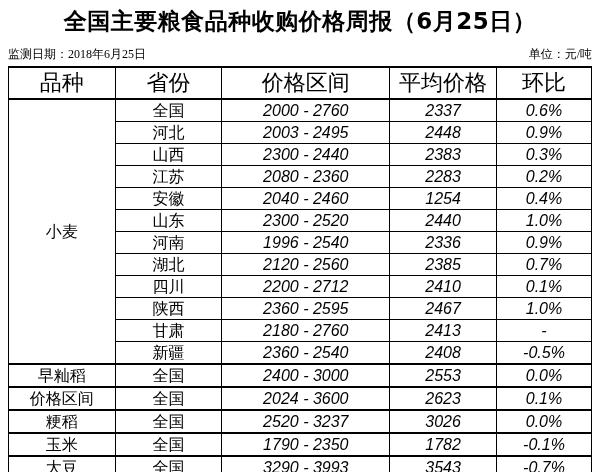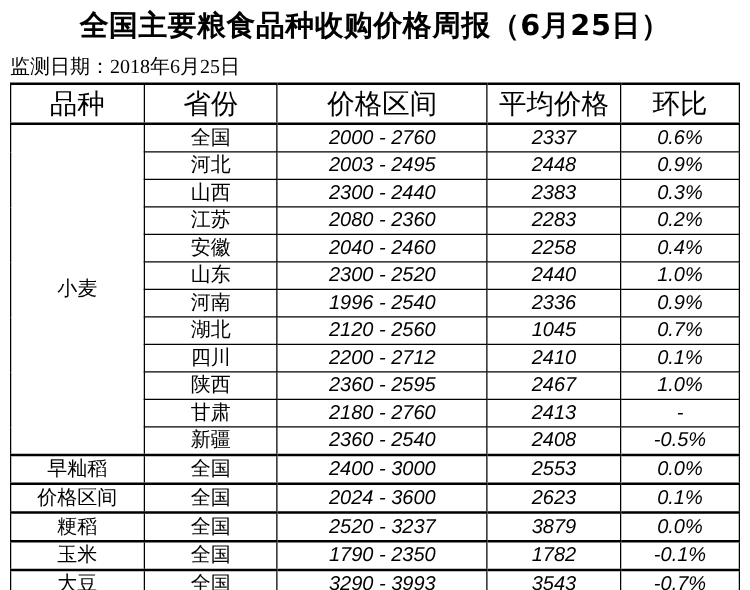--- a/index.html
+++ b/index.html
@@ -27,21 +27,21 @@
     line-height: 30px;
     text-align: center;
     margin: 4px 0 8px 0;
     letter-spacing: 0.5px;
     white-space: nowrap;
   }
   .meta {
     display: flex;
     justify-content: space-between;
     align-items: flex-start;
-    font-size: 16px;
+    font-size: 12px;
     line-height: 20px;
     padding-bottom: 2px;
   }
   table.price-table {
     width: 100%;
     border-collapse: collapse;
     table-layout: fixed;
   }
   table.price-table th,
   table.price-table td {
@@ -81,20 +81,21 @@
   }
 </style>
 </head>
 <body>
 
 <div class="page">
   <div class="title">全国主要粮食品种收购价格周报（6月25日）</div>
 
   <div class="meta">
     <span>监测日期：2018年6月25日</span>
+    <span>单位：元/吨</span>
   </div>
 
   <table class="price-table">
     <colgroup>
       <col style="width:18.3%">
       <col style="width:18.3%">
       <col style="width:28.8%">
       <col style="width:18.3%">
       <col style="width:16.3%">
     </colgroup>
@@ -129,39 +130,39 @@
         </tr>
         <tr>
           <td class="province">江苏</td>
           <td class="num">2080 - 2360</td>
           <td class="num">2283</td>
           <td class="num">0.2%</td>
         </tr>
         <tr>
           <td class="province">安徽</td>
           <td class="num">2040 - 2460</td>
-          <td class="num">2258</td>
+          <td class="num">1254</td>
           <td class="num">0.4%</td>
         </tr>
         <tr>
           <td class="province">山东</td>
           <td class="num">2300 - 2520</td>
           <td class="num">2440</td>
           <td class="num">1.0%</td>
         </tr>
         <tr>
           <td class="province">河南</td>
           <td class="num">1996 - 2540</td>
           <td class="num">2336</td>
           <td class="num">0.9%</td>
         </tr>
         <tr>
           <td class="province">湖北</td>
           <td class="num">2120 - 2560</td>
-          <td class="num">1045</td>
+          <td class="num">2385</td>
           <td class="num">0.7%</td>
         </tr>
         <tr>
           <td class="province">四川</td>
           <td class="num">2200 - 2712</td>
           <td class="num">2410</td>
           <td class="num">0.1%</td>
         </tr>
         <tr>
           <td class="province">陕西</td>
@@ -192,21 +193,21 @@
           <td rowspan="1" class="variety">价格区间</td>
           <td class="province">全国</td>
           <td class="num">2024 - 3600</td>
           <td class="num">2623</td>
           <td class="num">0.1%</td>
         </tr>
         <tr class="group-start">
           <td rowspan="1" class="variety">粳稻</td>
           <td class="province">全国</td>
           <td class="num">2520 - 3237</td>
-          <td class="num">3879</td>
+          <td class="num">3026</td>
           <td class="num">0.0%</td>
         </tr>
         <tr class="group-start">
           <td rowspan="1" class="variety">玉米</td>
           <td class="province">全国</td>
           <td class="num">1790 - 2350</td>
           <td class="num">1782</td>
           <td class="num">-0.1%</td>
         </tr>
         <tr class="group-start">

